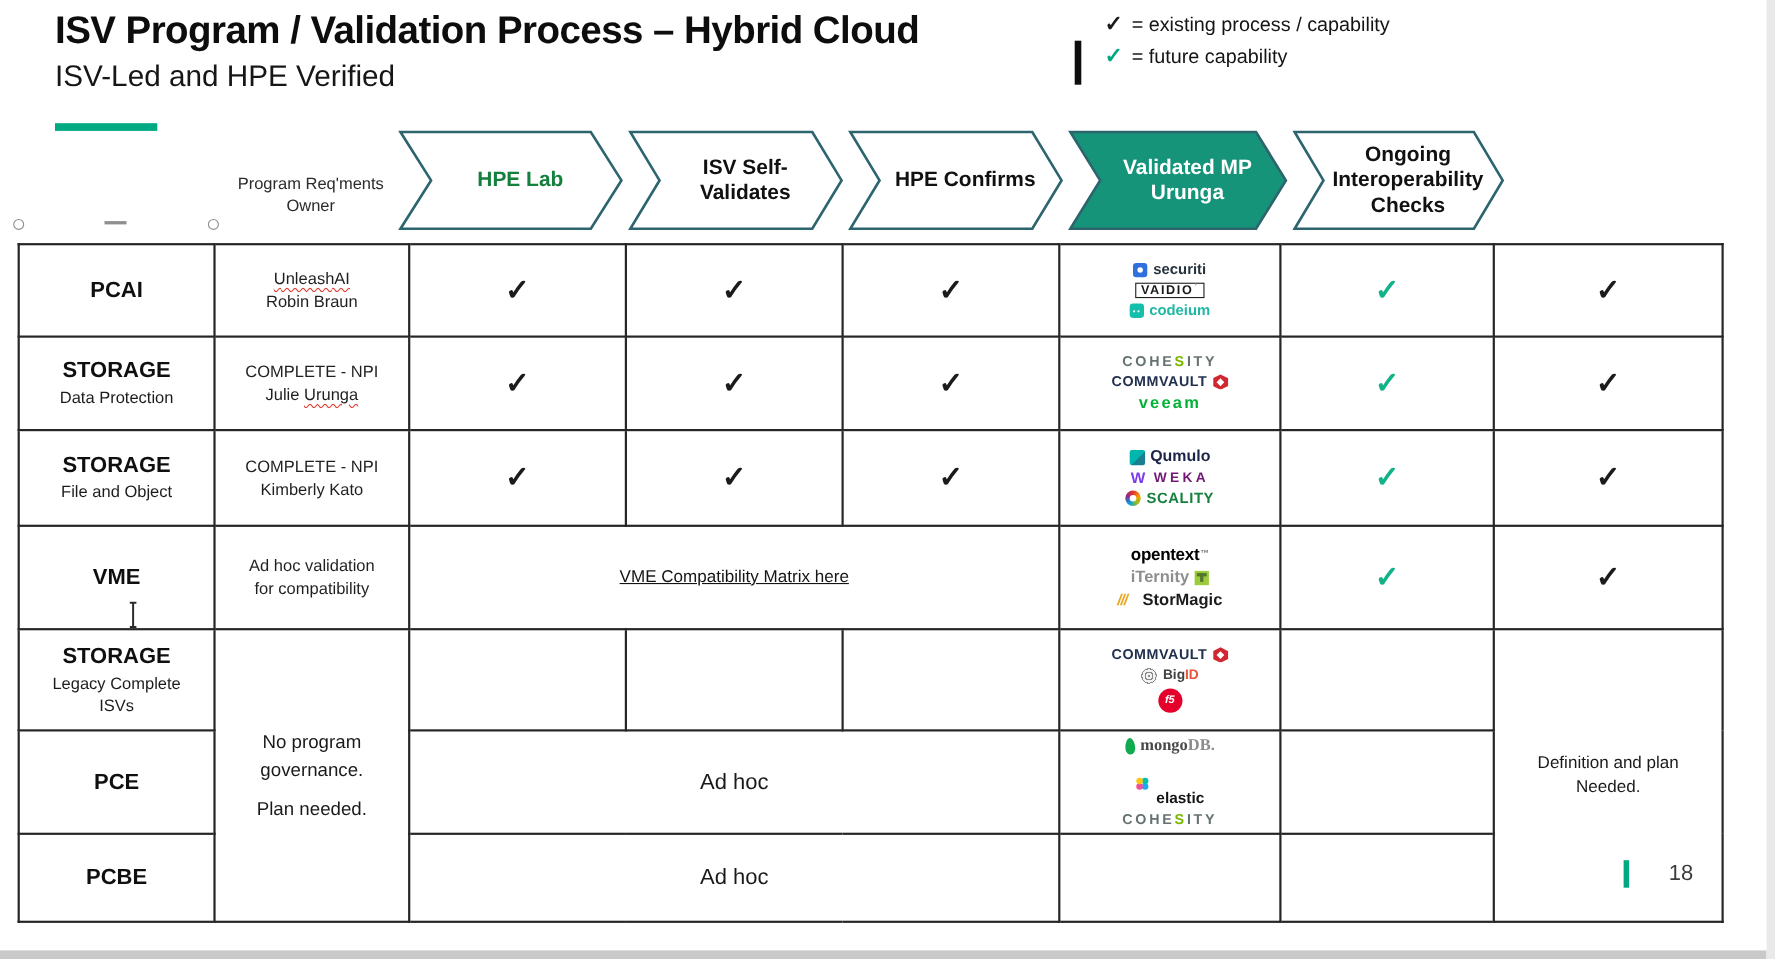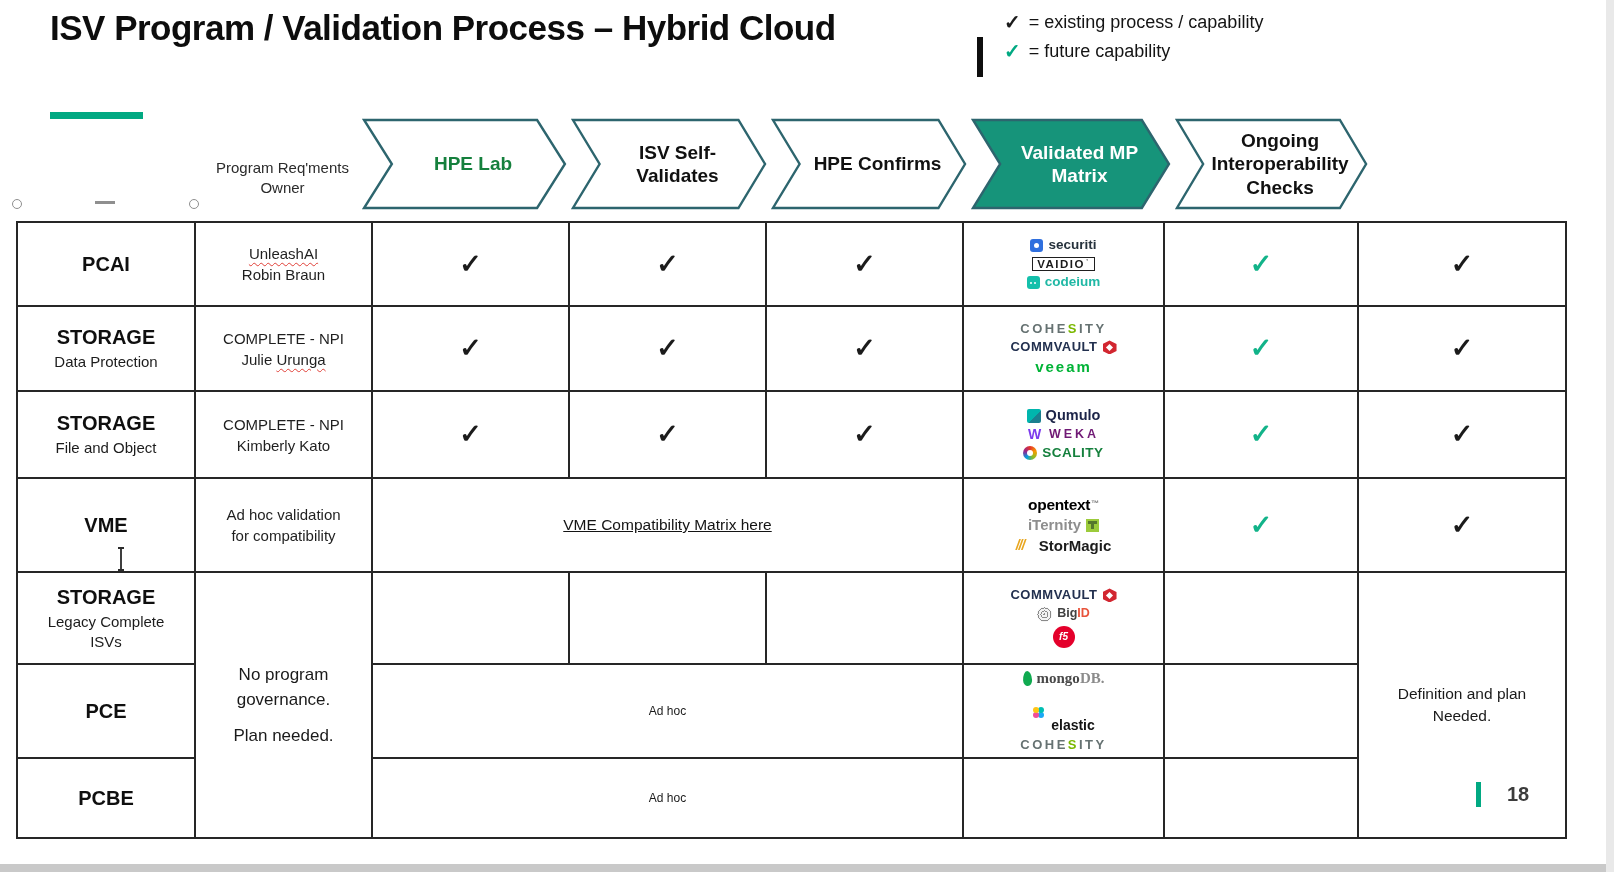--- a/index.html
+++ b/index.html
@@ -39,25 +39,25 @@
   tr.r5{height:92px}tr.r6{height:94px}tr.r7{height:80px}
   .rl{display:block;font-weight:bold;font-size:20px;color:#0f0f0f;line-height:1.25;}
   .rs{display:block;font-weight:normal;font-size:15px;color:#1c1c1c;max-width:132px;margin:2px auto 0;line-height:1.3;}
   .owner{font-size:15px;color:#1f1f1f;line-height:1.4;}
   .owner span{display:inline;}
   .owner .line{display:block;}
   .sq{text-decoration:underline;text-decoration-style:wavy;text-decoration-color:#e04038;
       text-decoration-thickness:1px;text-underline-offset:3px;}
   .check{font-size:27px;font-weight:bold;line-height:1;}
   .link-cell a, .vme-link{font-size:15.5px;color:#141414;text-decoration:underline;cursor:pointer;}
-  .adhoc{font-size:12px;color:#1a1a1a;}
+  .adhoc{font-size:20px;color:#1a1a1a;}
   .gov{font-size:17px;color:#1a1a1a;line-height:1.5;}
   .gov .p2{margin-top:10px;}
   .defplan{font-size:15.5px;color:#1a1a1a;line-height:1.45;}
-  .slide-num{position:absolute;left:1476px;top:782px;display:flex;align-items:center;gap:26px;font-weight:bold;}
+  .slide-num{position:absolute;left:1476px;top:782px;display:flex;align-items:center;gap:36px;}
   .slide-num-bar{width:5px;height:25px;background:#01a982;}
   .slide-num-text{font-size:20px;color:#3c3c3c;}
   
   .logo-stack{display:flex;flex-direction:column;align-items:center;gap:4px;}
   .logo-item{display:flex;align-items:center;gap:5px;justify-content:center;line-height:1.1;}
   .logo-text{display:inline-flex;align-items:baseline;}
   .logo-sup{font-size:8px;color:#777;margin-left:1px;transform:translateY(-4px);}
   .logo-icon{display:inline-block;position:relative;flex:none;}
   .logo-securiti .logo-text{font-size:13.5px;font-weight:bold;}
   .icon-securiti{width:13px;height:13px;background:#2f6fde;border-radius:3px;}
@@ -97,20 +97,21 @@
   .icon-elastic{width:14px;height:13px;}
   .icon-elastic::after{content:"";position:absolute;left:1px;top:1px;width:6px;height:6px;border-radius:50%;background:#fec514;
       box-shadow:5px 0 0 #00bfb3,0 5px 0 #f04e98,5px 5px 0 #1ba9f5;}
 </style>
 </head>
 <body>
 
 <div class="slide">
 
   <div class="page-title">ISV Program / Validation Process – Hybrid Cloud</div>
+  <div class="page-subtitle">ISV-Led and HPE Verified</div>
   <div class="accent-bar" style="background: rgb(1, 169, 130);"></div>
   <div class="text-caret"></div>
 
   <div class="legend">
     <div class="legend-row">
       <span class="lg-check" style="color: rgb(27, 27, 27);">✓</span>
       <span>= existing process / capability</span>
     </div>
     <div class="legend-row">
       <span class="lg-check" style="color: rgb(1, 169, 130);">✓</span>
@@ -146,21 +147,21 @@
       <div class="chev-text">
           <div class="chev-label" style="white-space: pre-line; color: rgb(17, 17, 17);">HPE Confirms</div>
         </div>
     </div>
     <div class="chev">
       <svg viewBox="0 0 200 92" preserveAspectRatio="none">
           <polygon points="2,2 170,2 197,46 170,90 2,90 29,46" fill="#16947a" stroke="#2d656e" stroke-width="2.4" vector-effect="non-scaling-stroke"></polygon>
         </svg>
       <div class="chev-text">
           <div class="chev-label" style="white-space: pre-line; color: rgb(255, 255, 255);">Validated MP
-Matrix</div>
+Urunga</div>
         </div>
     </div>
     <div class="chev">
       <svg viewBox="0 0 200 92" preserveAspectRatio="none">
           <polygon points="2,2 170,2 197,46 170,90 2,90 29,46" fill="#ffffff" stroke="#2d656e" stroke-width="2.4" vector-effect="non-scaling-stroke"></polygon>
         </svg>
       <div class="chev-text">
           <div class="chev-label" style="white-space: pre-line; color: rgb(17, 17, 17);">Ongoing
 Interoperability
 Checks</div>

